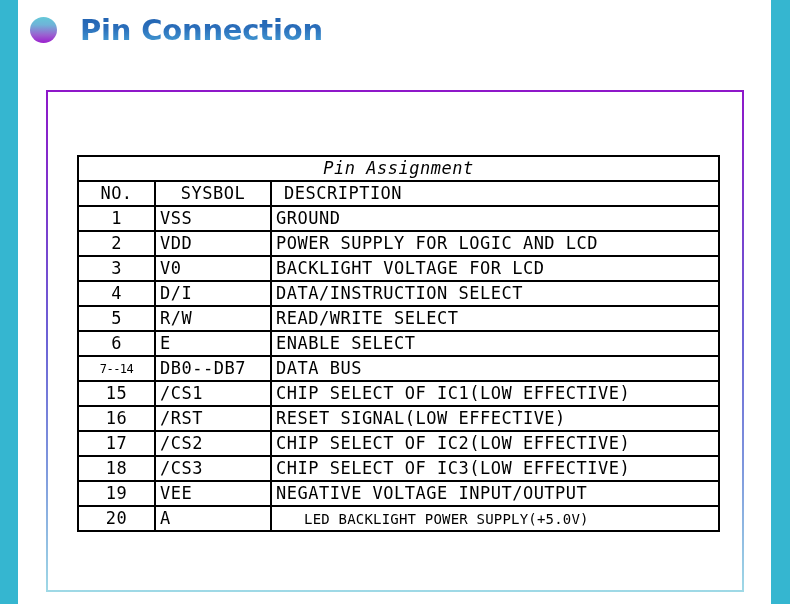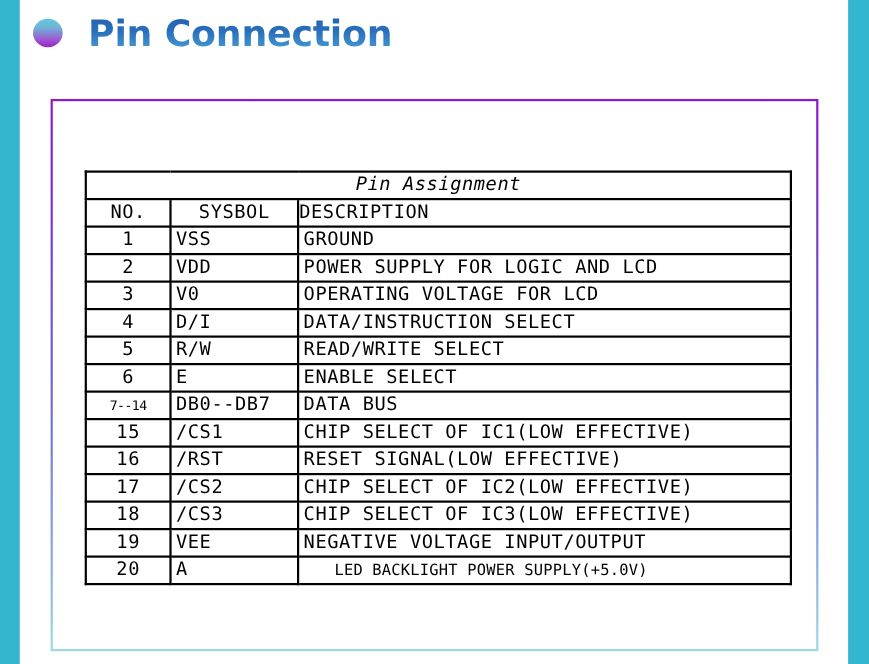--- a/index.html
+++ b/index.html
@@ -39,21 +39,21 @@
   .header-bullet {
     width: 27px;
     height: 26px;
     border-radius: 50%;
     background: linear-gradient(180deg, #63c8d8 0%, #6fb4d8 30%, #9b5fd0 70%, #9b1fce 100%);
     flex: none;
   }
   .header-title {
     margin-left: 23px;
     font-family: "DejaVu Sans", sans-serif;
-    font-size: 33px;
+    font-size: 29px;
     font-weight: bold;
     letter-spacing: -0.2px;
     background: linear-gradient(180deg, #1f5fae 0%, #2b6fbb 45%, #3f93cf 80%, #55a8dc 100%);
     -webkit-background-clip: text;
     background-clip: text;
     color: transparent;
     -webkit-text-fill-color: transparent;
     white-space: nowrap;
   }
 
@@ -121,21 +121,21 @@
     font-size: 31px;
     font-weight: bold;
     font-style: italic;
     letter-spacing: 0.5px;
   }
 
   
   .tbl-head td { height: 27px; font-size: 19px; }
   .tbl-head .cell-no   { text-align: center; }
   .tbl-head .cell-sym  { text-align: center; margin-top: 32px; }
-  .tbl-head .cell-desc { text-align: left; padding-left: 0; margin-top: 32px; }
+  .tbl-head .cell-desc { text-align: left; padding-left: 12px; margin-top: 32px; }
 
   
   .cell-no   { text-align: center; }
   .cell-sym  { text-align: left; padding-left: 9px; }
   .cell-desc { text-align: left; padding-left: 8px; }
 
   tr.row-small td.cell-desc { font-size: 14px; letter-spacing: 0.2px; padding-left: 32px; }
   tr.row-narrow td.cell-no  { font-size: 12px; letter-spacing: -0.5px; }
 </style>
 </head>
@@ -175,21 +175,21 @@
             <td class="cell-desc">GROUND</td>
           </tr>
           <tr>
             <td class="cell-no">2</td>
             <td class="cell-sym">VDD</td>
             <td class="cell-desc">POWER SUPPLY FOR LOGIC AND LCD</td>
           </tr>
           <tr>
             <td class="cell-no">3</td>
             <td class="cell-sym">V0</td>
-            <td class="cell-desc">OPERATING VOLTAGE FOR LCD</td>
+            <td class="cell-desc">BACKLIGHT VOLTAGE FOR LCD</td>
           </tr>
           <tr>
             <td class="cell-no">4</td>
             <td class="cell-sym">D/I</td>
             <td class="cell-desc">DATA/INSTRUCTION SELECT</td>
           </tr>
           <tr>
             <td class="cell-no">5</td>
             <td class="cell-sym">R/W</td>
             <td class="cell-desc">READ/WRITE SELECT</td>

